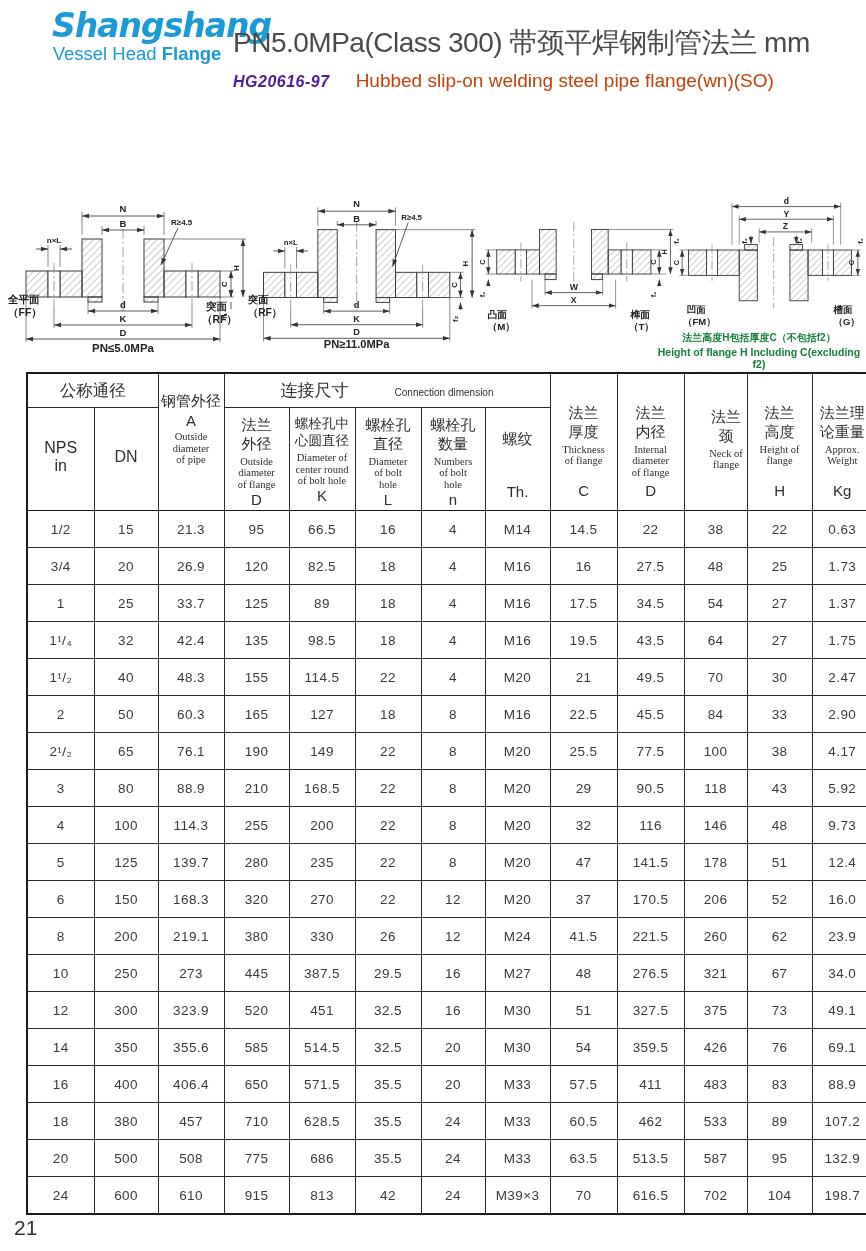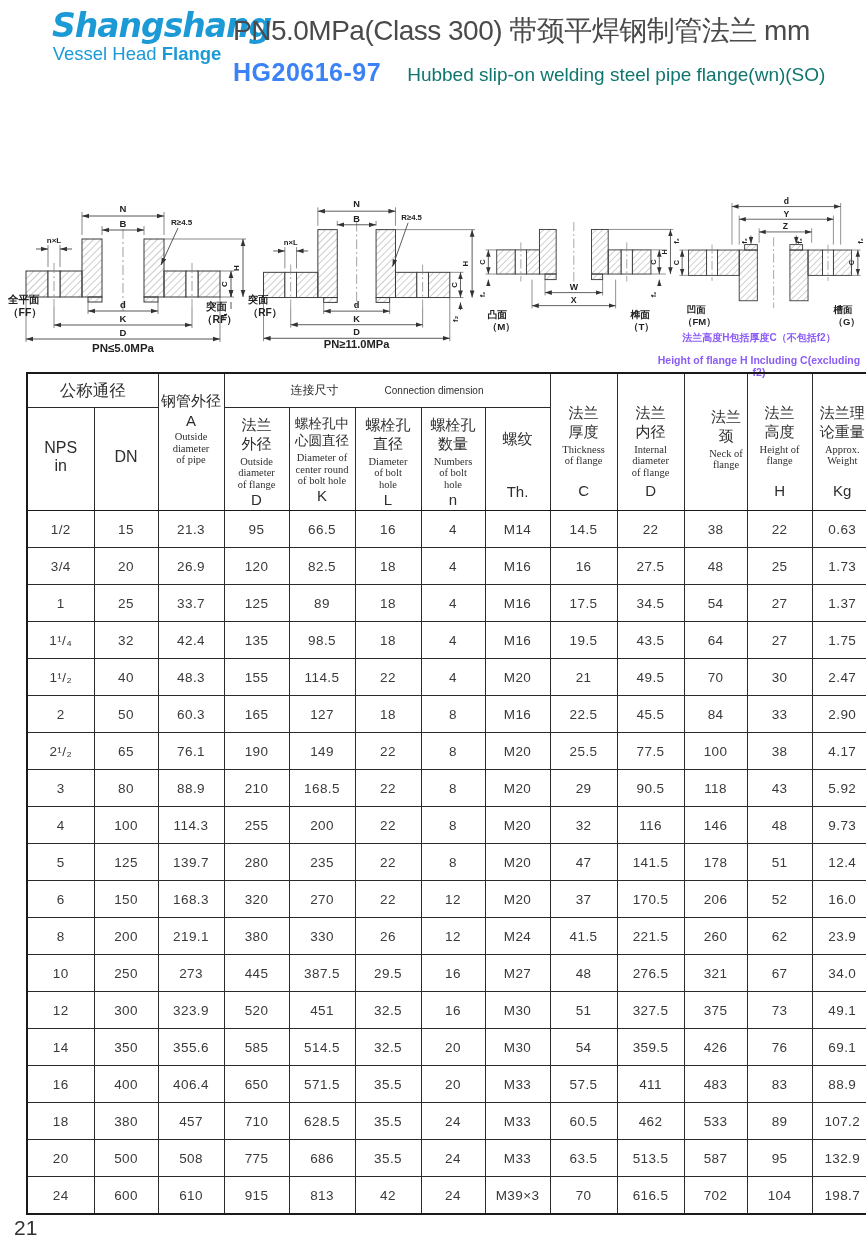--- a/index.html
+++ b/index.html
@@ -3,53 +3,53 @@
 <meta charset="utf-8">
 <style>
   html,body{margin:0;padding:0;background:#fff;}
   body{width:866px;height:1251px;position:relative;font-family:"Liberation Sans",sans-serif;color:#333;}
 
   
   .logo{position:absolute;left:52px;top:6px;width:170px;text-align:center;}
   .logo .l1{font-family:"DejaVu Sans",sans-serif;font-style:italic;font-weight:bold;font-size:33px;letter-spacing:-1px;}
   .logo .l2{font-size:18.5px;letter-spacing:0;margin-top:-2px;}
   .logo .l2 b{font-weight:700;}
-  .titleblock{position:absolute;left:233px;top:12px;width:633px;}
+  .titleblock{position:absolute;left:233px;top:24px;width:633px;}
   .title{font-size:28px;color:#4a4a4a;letter-spacing:-0.5px;white-space:nowrap;}
   .subline{margin-top:8px;display:flex;align-items:baseline;}
-  .std{font-weight:bold;font-size:25px;color:#3b82f6;letter-spacing:0.5px;}
-  .subtitle{font-size:19px;color:#0f766e;margin-left:26px;letter-spacing:0;}
+  .std{font-style:italic;font-weight:bold;font-size:16px;color:#4c1d95;letter-spacing:0.5px;}
+  .subtitle{font-size:19px;color:#c2410c;margin-left:26px;letter-spacing:0;}
 
   
   .fig{position:absolute;}
   .sh{stroke:#3a3a3a;stroke-width:1;}
   .wh{fill:#fff;stroke:#3a3a3a;stroke-width:1;}
   .cl{stroke:#888;stroke-width:0.8;stroke-dasharray:10 3 2 3;fill:none;}
   .ext{stroke:#555;stroke-width:0.7;}
   .dim{stroke:#444;stroke-width:0.9;fill:none;}
   .dt{font:600 9.5px "Liberation Sans",sans-serif;fill:#222;}
   .dts{font:600 8px "Liberation Sans",sans-serif;fill:#222;}
   .fl{font:700 10.5px "Liberation Sans",sans-serif;fill:#222;}
   .cap{font:700 11.5px "Liberation Sans",sans-serif;fill:#222;}
-  .fignote{position:absolute;left:652px;top:331px;width:214px;text-align:center;color:#8b5cf6;}
+  .fignote{position:absolute;left:652px;top:331px;width:214px;text-align:center;color:#15803d;}
   .fignote .n1{font-size:10px;font-weight:700;}
-  .fignote .n2{font-size:10.5px;font-weight:700;margin-top:9px;}
+  .fignote .n2{font-size:10.5px;font-weight:700;margin-top:1px;}
 
   
   table.spec{position:absolute;left:26px;top:372px;width:846px;border-collapse:collapse;table-layout:fixed;
     border:2px solid #1a1a1a;}
   table.spec th,table.spec td{border:1px solid #2b2b2b;padding:0;text-align:center;vertical-align:middle;}
   table.spec thead tr.h1 th{height:33px;font-weight:normal;}
   table.spec thead tr.h2 th{height:102px;font-weight:normal;vertical-align:top;}
   table.spec thead tr.h2 th, table.spec thead th[rowspan]{vertical-align:top;}
   table.spec thead tr.h2 th{border-bottom:1.5px solid #1a1a1a;}
   table.spec thead th[rowspan]{border-bottom:1.5px solid #1a1a1a;}
   .grp{font-size:16.5px;color:#2e2e2e;}
   .grpmix{display:flex;align-items:baseline;justify-content:center;gap:10px;}
-  .grpmix .gcn{font-size:12px;color:#2e2e2e;}
+  .grpmix .gcn{font-size:17px;color:#2e2e2e;}
   .grpmix .gen{font-size:10px;color:#2e2e2e;margin-left:36px;}
   .vwrap{display:flex;flex-direction:column;align-items:center;box-sizing:border-box;padding:3px 1px;}
   .rs{height:131px;}        
   .r2{height:98px;}         
   .cn{font-size:15px;line-height:1.25;white-space:pre-line;color:#2e2e2e;}
   .cn.small{font-size:13.5px;}
   .en{font-size:10.5px;line-height:1.12;white-space:pre-line;color:#2e2e2e;margin-top:2px;font-family:Liberation Serif, serif;}
   .sym{font-size:15px;color:#2e2e2e;margin-top:auto;padding-bottom:3px;}
   .sym.inline{margin-top:1px;padding-bottom:0;}
   .pt20{padding-top:18px;}

